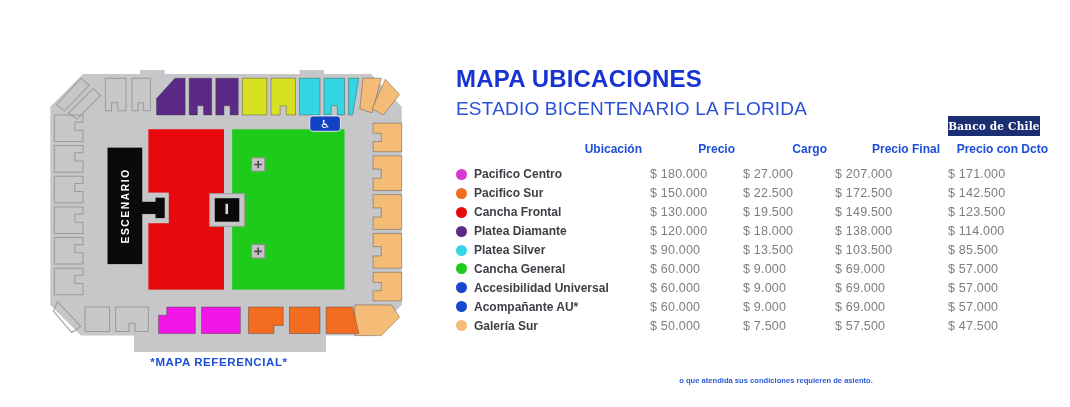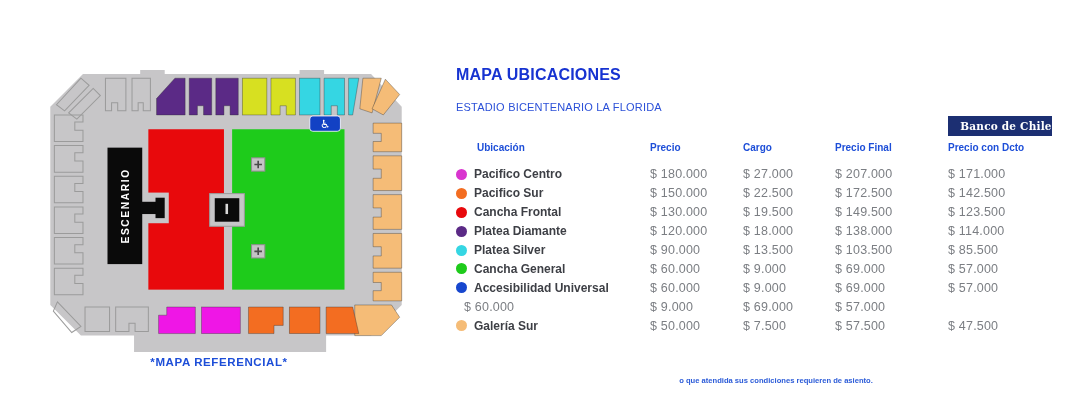--- a/index.html
+++ b/index.html
@@ -15,28 +15,28 @@
   .s-yellow{fill:var(--yellow);}
   .s-cyan{fill:var(--cyan);}
   .s-tan{fill:var(--tan);}
   .s-magenta{fill:var(--magenta);}
   .s-orange{fill:var(--orange);}
   .map-caption{position:absolute;left:0;right:14px;top:286px;text-align:center;
     color:var(--header-blue);font-weight:bold;font-size:11.5px;letter-spacing:.6px;}
 
   
   #panel{position:absolute;left:456px;top:66px;width:600px;}
-  .title{color:#1733d1;font-size:16px;font-weight:bold;letter-spacing:.2px;line-height:1.1;}
-  .subtitle{color:#2b50d8;font-size:11px;margin-top:17px;letter-spacing:.2px;}
+  .title{color:#1733d1;font-size:24px;font-weight:bold;letter-spacing:.2px;line-height:1.1;}
+  .subtitle{color:#2b50d8;font-size:19px;margin-top:6px;letter-spacing:.2px;}
   .bank-logo{position:absolute;left:492px;top:50px;width:92px;height:20px;background:var(--navy);
     color:#fff;display:flex;align-items:center;justify-content:center;
-    font-family:"DejaVu Serif",serif;font-weight:bold;font-size:10.5px;letter-spacing:.2px;padding-left:12px;}
+    font-family:"DejaVu Serif",serif;font-weight:bold;font-size:10.5px;letter-spacing:.2px;}
   .grid-row{display:grid;grid-template-columns:186px 93px 92px 113px 108px;align-items:center;}
   #table-head{position:absolute;left:0;top:76px;width:592px;color:var(--header-blue);
-    font-weight:bold;font-size:10px;}
+    font-weight:bold;font-size:12px;text-align:right;}
   #table-head .hc{padding-left:8px;}
   #table-head .hc.first{padding-left:21px;}
   #table-rows{position:absolute;left:0;top:99px;width:592px;}
   .t-row{height:18.9px;font-size:12.5px;}
   .cell-label{display:flex;align-items:center;gap:7px;font-weight:bold;color:#3d3f45;font-size:12px;}
   .dot{width:11px;height:11px;border-radius:50%;flex:0 0 auto;}
   .cell-val{color:#7b7e83;padding-left:8px;letter-spacing:.2px;}
   .footnote{position:absolute;left:20px;top:297px;width:600px;text-align:center;
     color:#2b5bd8;font-size:7.6px;font-weight:bold;line-height:1.55;}
 </style>
@@ -214,20 +214,24 @@
           <div class="cell-label">
             <span class="dot" style="background: rgb(23, 71, 206);"></span>
             <span>Accesibilidad Universal</span>
           </div>
           <div class="cell-val">$ 60.000</div>
           <div class="cell-val">$ 9.000</div>
           <div class="cell-val">$ 69.000</div>
           <div class="cell-val">$ 57.000</div>
         </div>
         <div class="grid-row t-row">
+          <div class="cell-label">
+            <span class="dot" style="background: rgb(23, 71, 206);"></span>
+            <span>Acompañante AU*</span>
+          </div>
           <div class="cell-val">$ 60.000</div>
           <div class="cell-val">$ 9.000</div>
           <div class="cell-val">$ 69.000</div>
           <div class="cell-val">$ 57.000</div>
         </div>
         <div class="grid-row t-row">
           <div class="cell-label">
             <span class="dot" style="background: rgb(245, 188, 119);"></span>
             <span>Galería Sur</span>
           </div>

